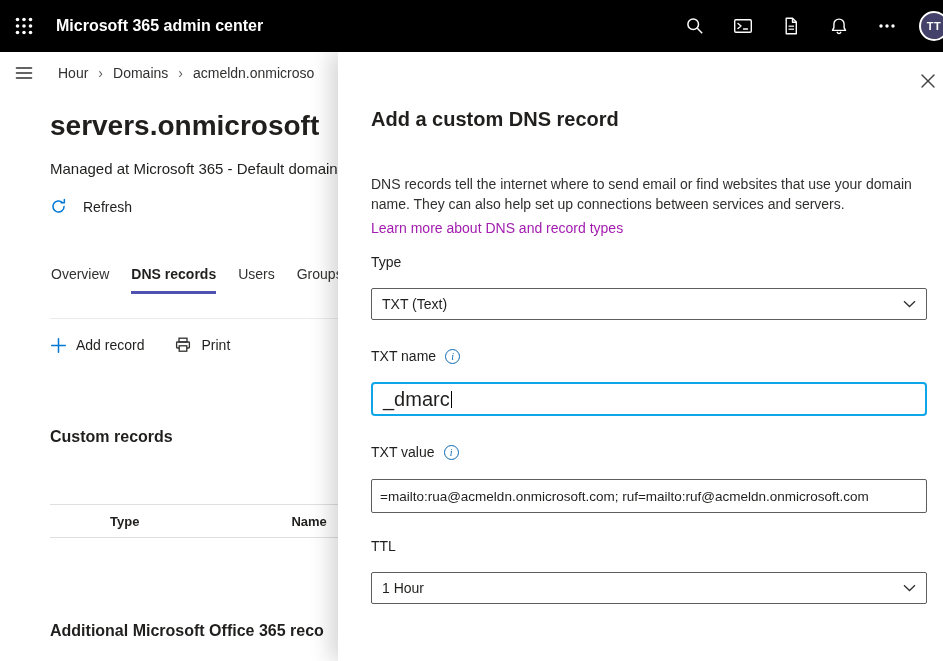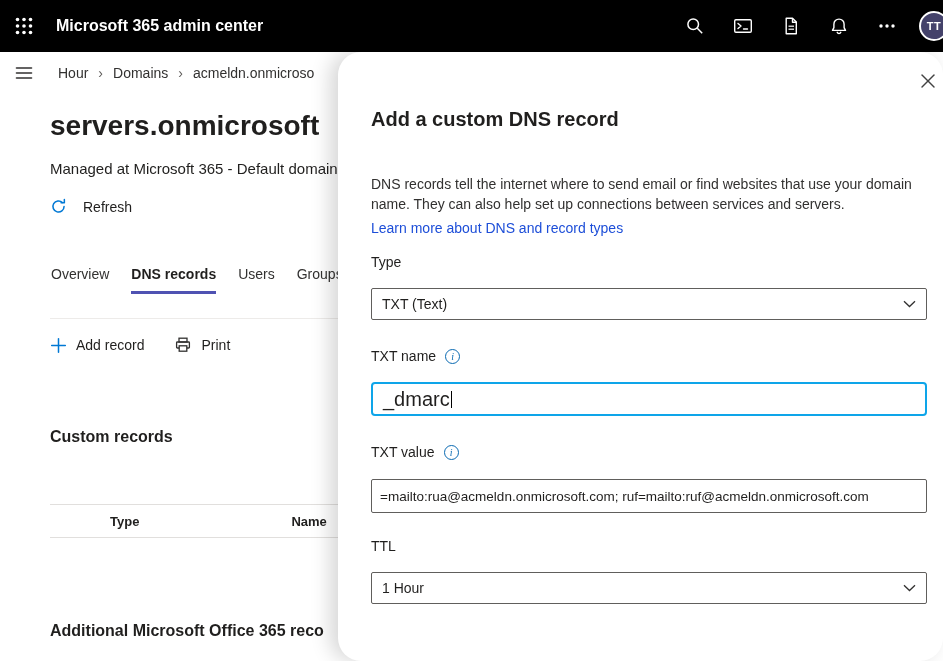--- a/index.html
+++ b/index.html
@@ -36,25 +36,25 @@
 
   .section-heading { position:absolute; left:50px; font-size:16px; font-weight:700; color:#201f1e; white-space:nowrap; }
   .heading-custom { top:428px; }
   .heading-additional { top:622px; }
 
   .table-header { position:absolute; left:50px; top:504px; width:594px; height:34px; border-top:1px solid #e1dfdd; border-bottom:1px solid #e1dfdd; display:flex; align-items:center; font-size:13px; font-weight:700; color:#201f1e; }
   .th-type { margin-left:60px; }
   .th-name { margin-left:152px; }
 
   
-  .panel { position:absolute; left:338px; top:52px; width:605px; height:609px; background:#fff; box-shadow:-8px 0 20px rgba(0,0,0,.16); z-index:20;border-radius:23px; }
+  .panel { position:absolute; left:338px; top:52px; width:605px; height:609px; background:#fff; box-shadow:-8px 0 20px rgba(0,0,0,.16); z-index:20; }
   .panel-close { position:absolute; top:16px; right:2px; width:26px; height:26px; display:flex; align-items:center; justify-content:center; background:none; border:none; cursor:pointer; }
   .panel-title { position:absolute; left:33px; top:56px; font-size:20px; font-weight:700; color:#201f1e; white-space:nowrap; }
   .panel-desc { position:absolute; left:33px; top:122px; width:548px; font-size:14px; line-height:20px; color:#323130; }
-  .panel-link { position:absolute; left:33px; top:168px; font-size:14px; color:#1d4ed8; cursor:pointer; text-decoration:none; }
+  .panel-link { position:absolute; left:33px; top:168px; font-size:14px; color:#a21caf; cursor:pointer; text-decoration:none; }
 
   .field-label { position:absolute; left:33px; display:flex; align-items:center; gap:9px; font-size:14px; color:#201f1e; }
   .info-icon { width:15px; height:15px; border-radius:50%; border:1px solid #0a6ab2; color:#0a6ab2; font-size:10px; font-family:"Liberation Serif", serif; font-style:italic; display:inline-flex; align-items:center; justify-content:center; cursor:pointer; }
 
   .select, .textbox { position:absolute; left:33px; width:556px; background:#fff; border:1px solid #605e5c; border-radius:2px; display:flex; align-items:center; font-size:14px; color:#201f1e; padding:0 10px; }
   .select { height:32px; justify-content:space-between; cursor:pointer; }
   .textbox { height:34px; cursor:text; white-space:nowrap; overflow:hidden; }
 
   .label-type { top:202px; }
   .select-type { top:236px; }

